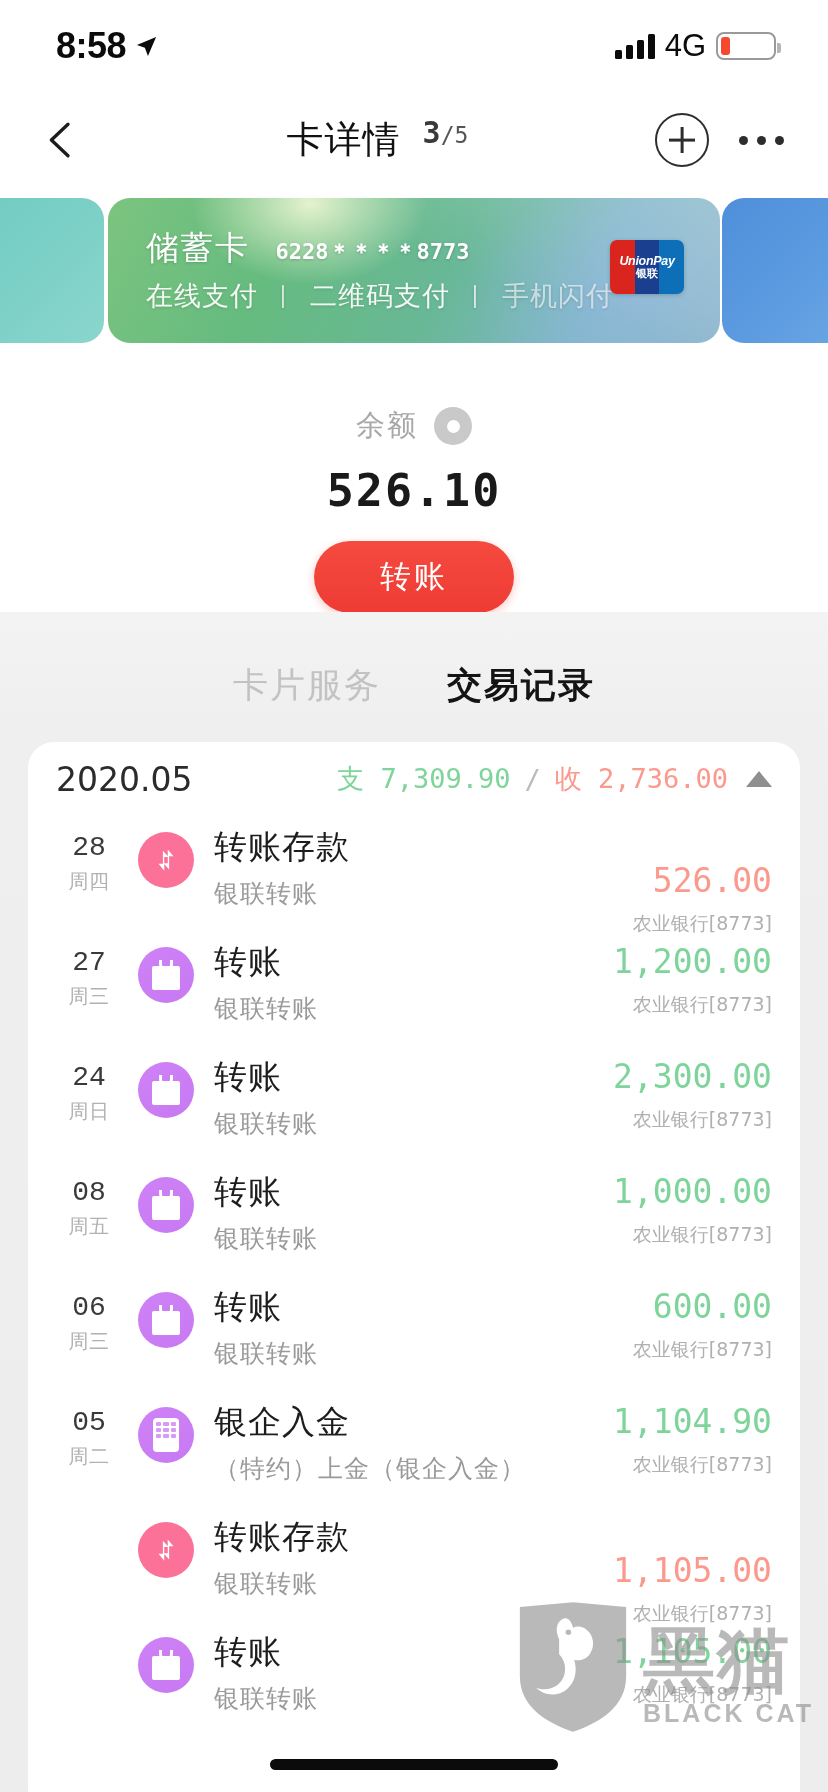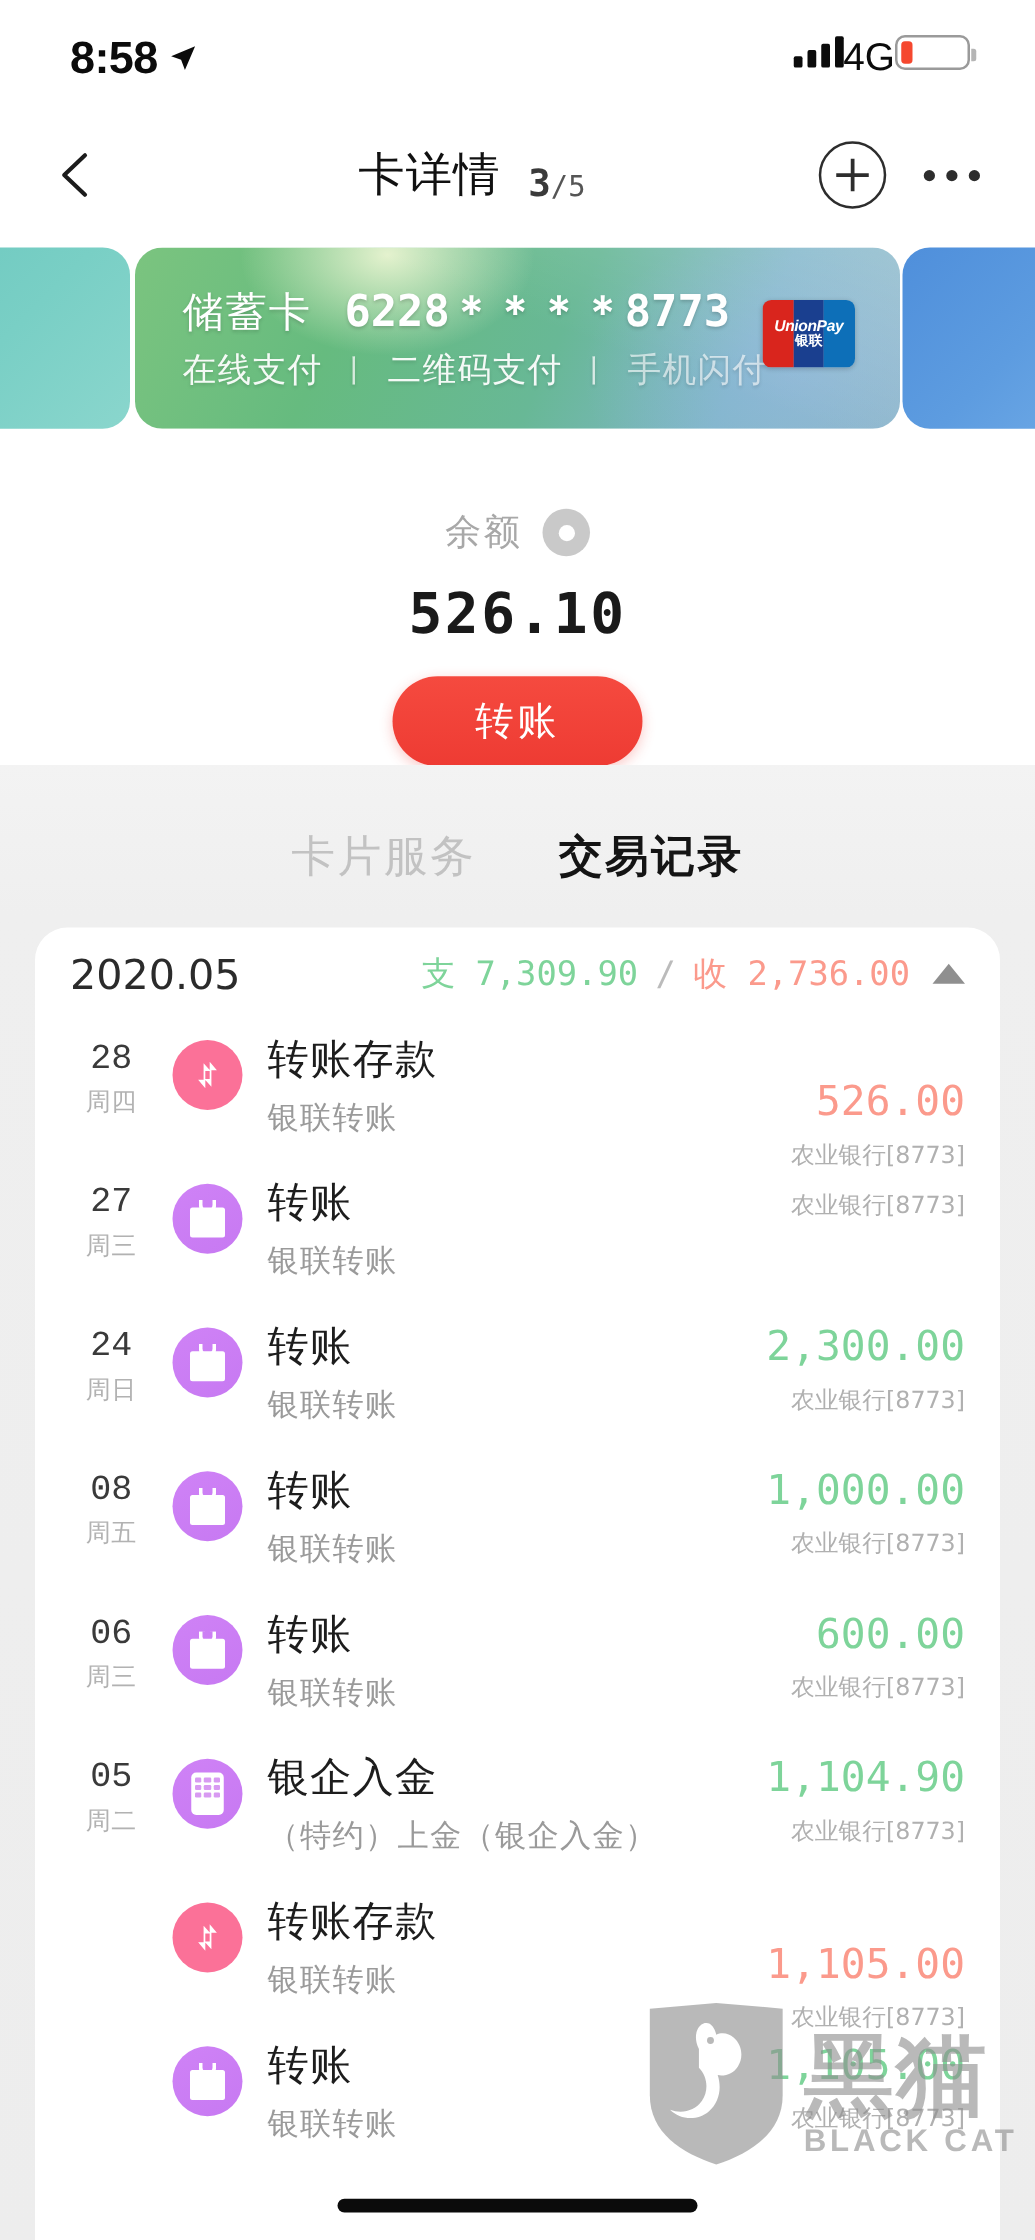--- a/index.html
+++ b/index.html
@@ -14,42 +14,42 @@
   
   .status-bar{
     height:92px; display:flex; align-items:center;
     justify-content:space-between; padding:0 52px 0 56px;
     position:relative; z-index:10;
   }
   .sb-left{ display:flex; align-items:center; gap:9px; }
   .sb-time{ font-size:36px; font-weight:600; color:#0b0b0b; letter-spacing:-0.5px;
             font-family:"Liberation Sans",sans-serif; }
   .loc-arrow{ width:23px; height:23px; display:block; }
-  .sb-right{ display:flex; align-items:flex-start; }
+  .sb-right{ display:flex; align-items:center; gap:10px; }
   .sig-bars{ display:flex; align-items:flex-end; gap:4px; height:26px; }
   .sig-bars i{ display:block; width:7px; background:#0b0b0b; border-radius:1.5px; }
   .sig-bars i:nth-child(1){ height:9px; }
   .sig-bars i:nth-child(2){ height:14px; }
   .sig-bars i:nth-child(3){ height:19px; }
   .sig-bars i:nth-child(4){ height:25px; }
   .net-label{ font-size:31px; color:#0b0b0b; font-weight:400; letter-spacing:0px;}
   .battery{ width:60px; height:28px; border:2.5px solid #9a9a9a; border-radius:8px;
             position:relative; padding:3px; }
   .battery:after{ content:""; position:absolute; right:-7px; top:9px; width:4px; height:10px;
                   background:#b5b5b5; border-radius:0 2px 2px 0; }
   .battery i{ display:block; height:100%; width:18%; background:#f5482f; border-radius:3px; }
 
   
   .nav-bar{
     height:96px; display:flex; align-items:center; padding:0 44px 0 40px;
     position:relative; z-index:9;
   }
   .nav-back{ width:60px; height:60px; display:flex; align-items:center; }
   .nav-back svg{ display:block; }
-  .nav-center{ flex:1; display:flex; align-items:flex-end; justify-content:center; gap:22px; }
+  .nav-center{ flex:1; display:flex; align-items:flex-start; justify-content:center; gap:22px; }
   .nav-title{ font-size:37px; color:#111; letter-spacing:1px; }
   .nav-page{ font-size:30px; color:#3a3a3a; font-weight:700;
              font-family:"DejaVu Sans Mono","Liberation Mono",monospace; }
   .nav-page .tot{ font-size:23px; font-weight:400; color:#555; }
   .nav-right{ display:flex; align-items:center; gap:30px; }
   .plus-btn{ width:54px; height:54px; border:2.5px solid #2d2d2d; border-radius:50%;
              position:relative; }
   .plus-btn:before,.plus-btn:after{ content:""; position:absolute; background:#2d2d2d;
              left:50%; top:50%; transform:translate(-50%,-50%); }
   .plus-btn:before{ width:26px; height:2.8px; }
@@ -72,21 +72,21 @@
   .card-main:before{
     content:""; position:absolute; inset:0;
     background:linear-gradient(200deg, rgba(255,255,255,.20) 0%, rgba(255,255,255,0) 45%);
   }
   .card-title{
     position:absolute; left:38px; top:28px; color:#fff; font-size:33px;
     letter-spacing:1.5px; text-shadow:0 1px 3px rgba(0,0,0,.18); z-index:3;
     display:flex; align-items:baseline; gap:26px;
   }
   .card-title .num{ font-family:"DejaVu Sans Mono","Liberation Mono",monospace;
-                    font-size:35px; letter-spacing:0px; font-weight:700; }
+                    font-size:22px; letter-spacing:0px; font-weight:700; }
   .card-sub{
     position:absolute; left:38px; top:80px; color:rgba(255,255,255,.93);
     font-size:27px; letter-spacing:1px; z-index:3; text-shadow:0 1px 3px rgba(0,0,0,.14);
   }
   .card-sub .dim{ color:rgba(255,255,255,.62); }
   .card-sub .sep{ color:rgba(255,255,255,.75); margin:0 5px; font-size:24px; }
   .up-logo{
     position:absolute; right:36px; top:42px; width:74px; height:54px; border-radius:7px;
     overflow:hidden; display:flex; z-index:3; box-shadow:0 1px 4px rgba(0,0,0,.2);
   }
@@ -353,20 +353,21 @@
         <span class="bag">
             <span class="handle"></span>
             <span class="body"></span>
           </span>
       </div>
       <div class="txn-mid">
         <div class="txn-title">转账</div>
         <div class="txn-sub">银联转账</div>
       </div>
       <div class="txn-right">
+        <div class="txn-amt amt-out">1,200.00</div>
         <div class="txn-bank">农业银行[8773]</div>
       </div>
     </div>
 
     <div class="txn-row">
       <div class="txn-date">
         <div class="txn-d">24</div>
         <div class="txn-w">周日</div>
       </div>
       <div class="txn-icon ic-purple">

